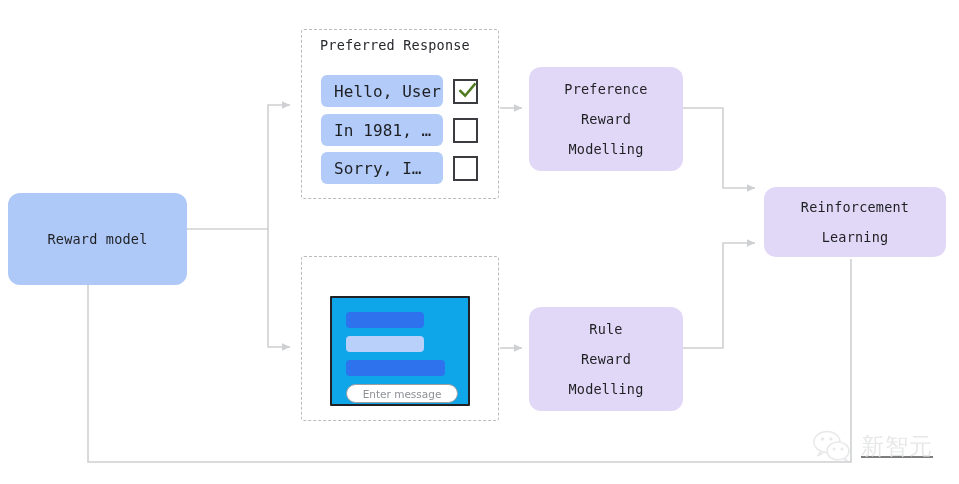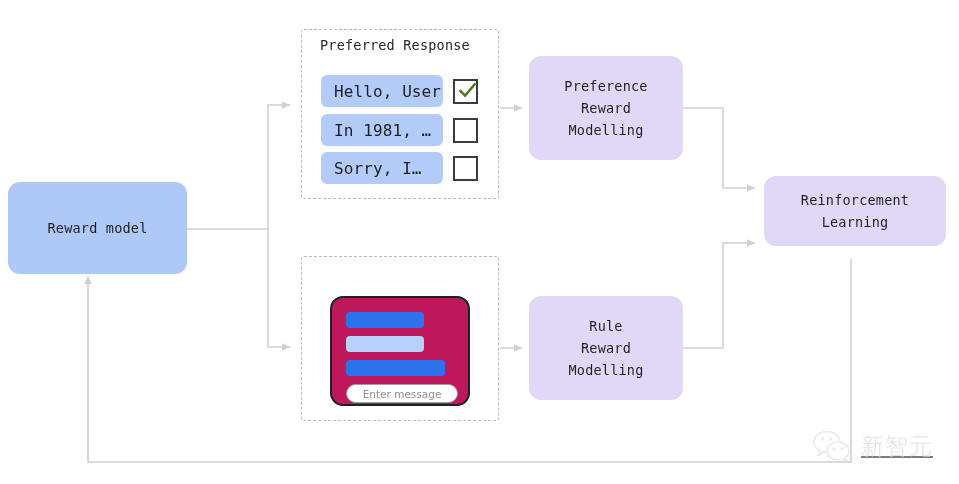--- a/index.html
+++ b/index.html
@@ -26,25 +26,26 @@
   
   .node {
     position: absolute;
     border-radius: 12px;
     display: flex;
     align-items: center;
     justify-content: center;
     text-align: center;
     font-family: "DejaVu Sans Mono", monospace;
     font-size: 13.5px;
-    line-height: 22px;
+    line-height: 30px;
     color: #1f2023;
     letter-spacing: 0.2px;
     white-space: pre-line;
     box-sizing: border-box;
+    margin-top: 11px;
   }
   .node-blue   { background: #aec8f7; }
   .node-purple { background: #e1d8f7; }
 
   
   .group {
     position: absolute;
     border: 1.4px dashed #b9bbbe;
     border-radius: 3px;
     box-sizing: border-box;
@@ -93,22 +94,22 @@
     left: 2px;
     top: -1px;
     width: 21px;
     height: 21px;
   }
 
   
   .chat-frame {
     position: absolute;
     border: 2px solid #202124;
-    border-radius: 13px;
-    background: #be185d;
+    border-radius: 1px;
+    background: #0ea5e9;
     box-sizing: border-box;
   }
   .chat-bar {
     position: absolute;
     border-radius: 4px;
     height: 16px;
   }
   .chat-input {
     position: absolute;
     border: 1.4px solid #9b9da1;

